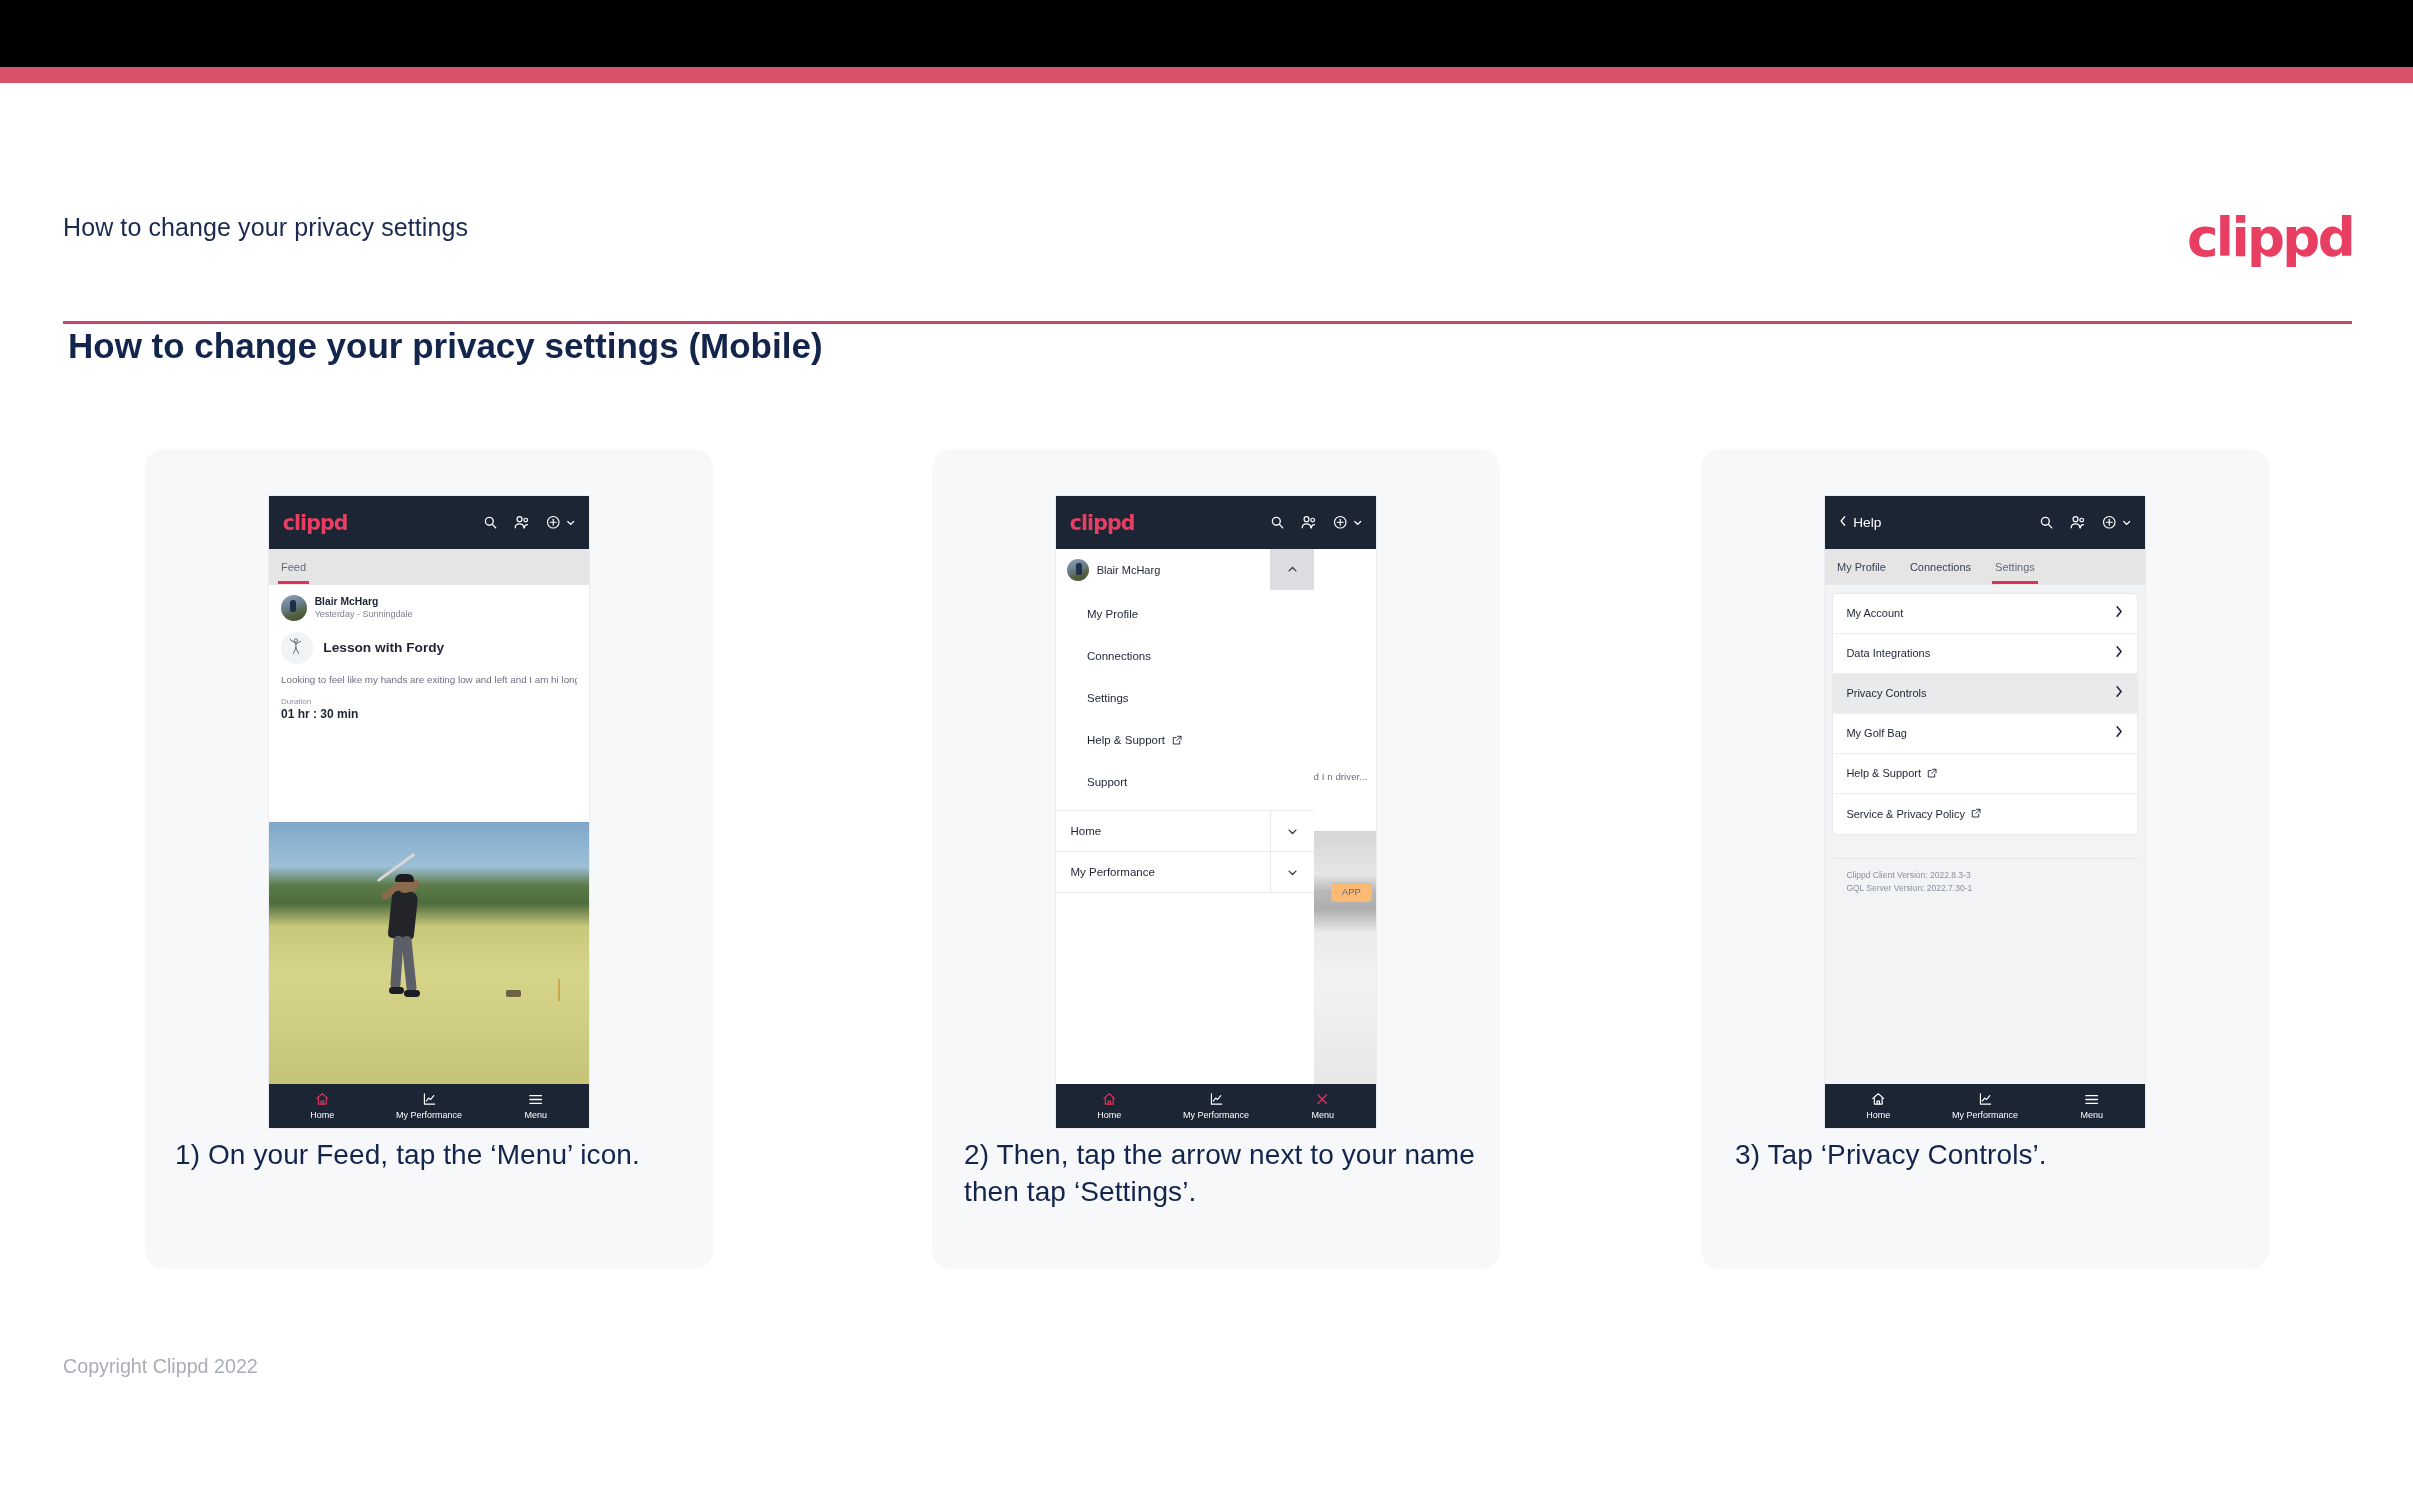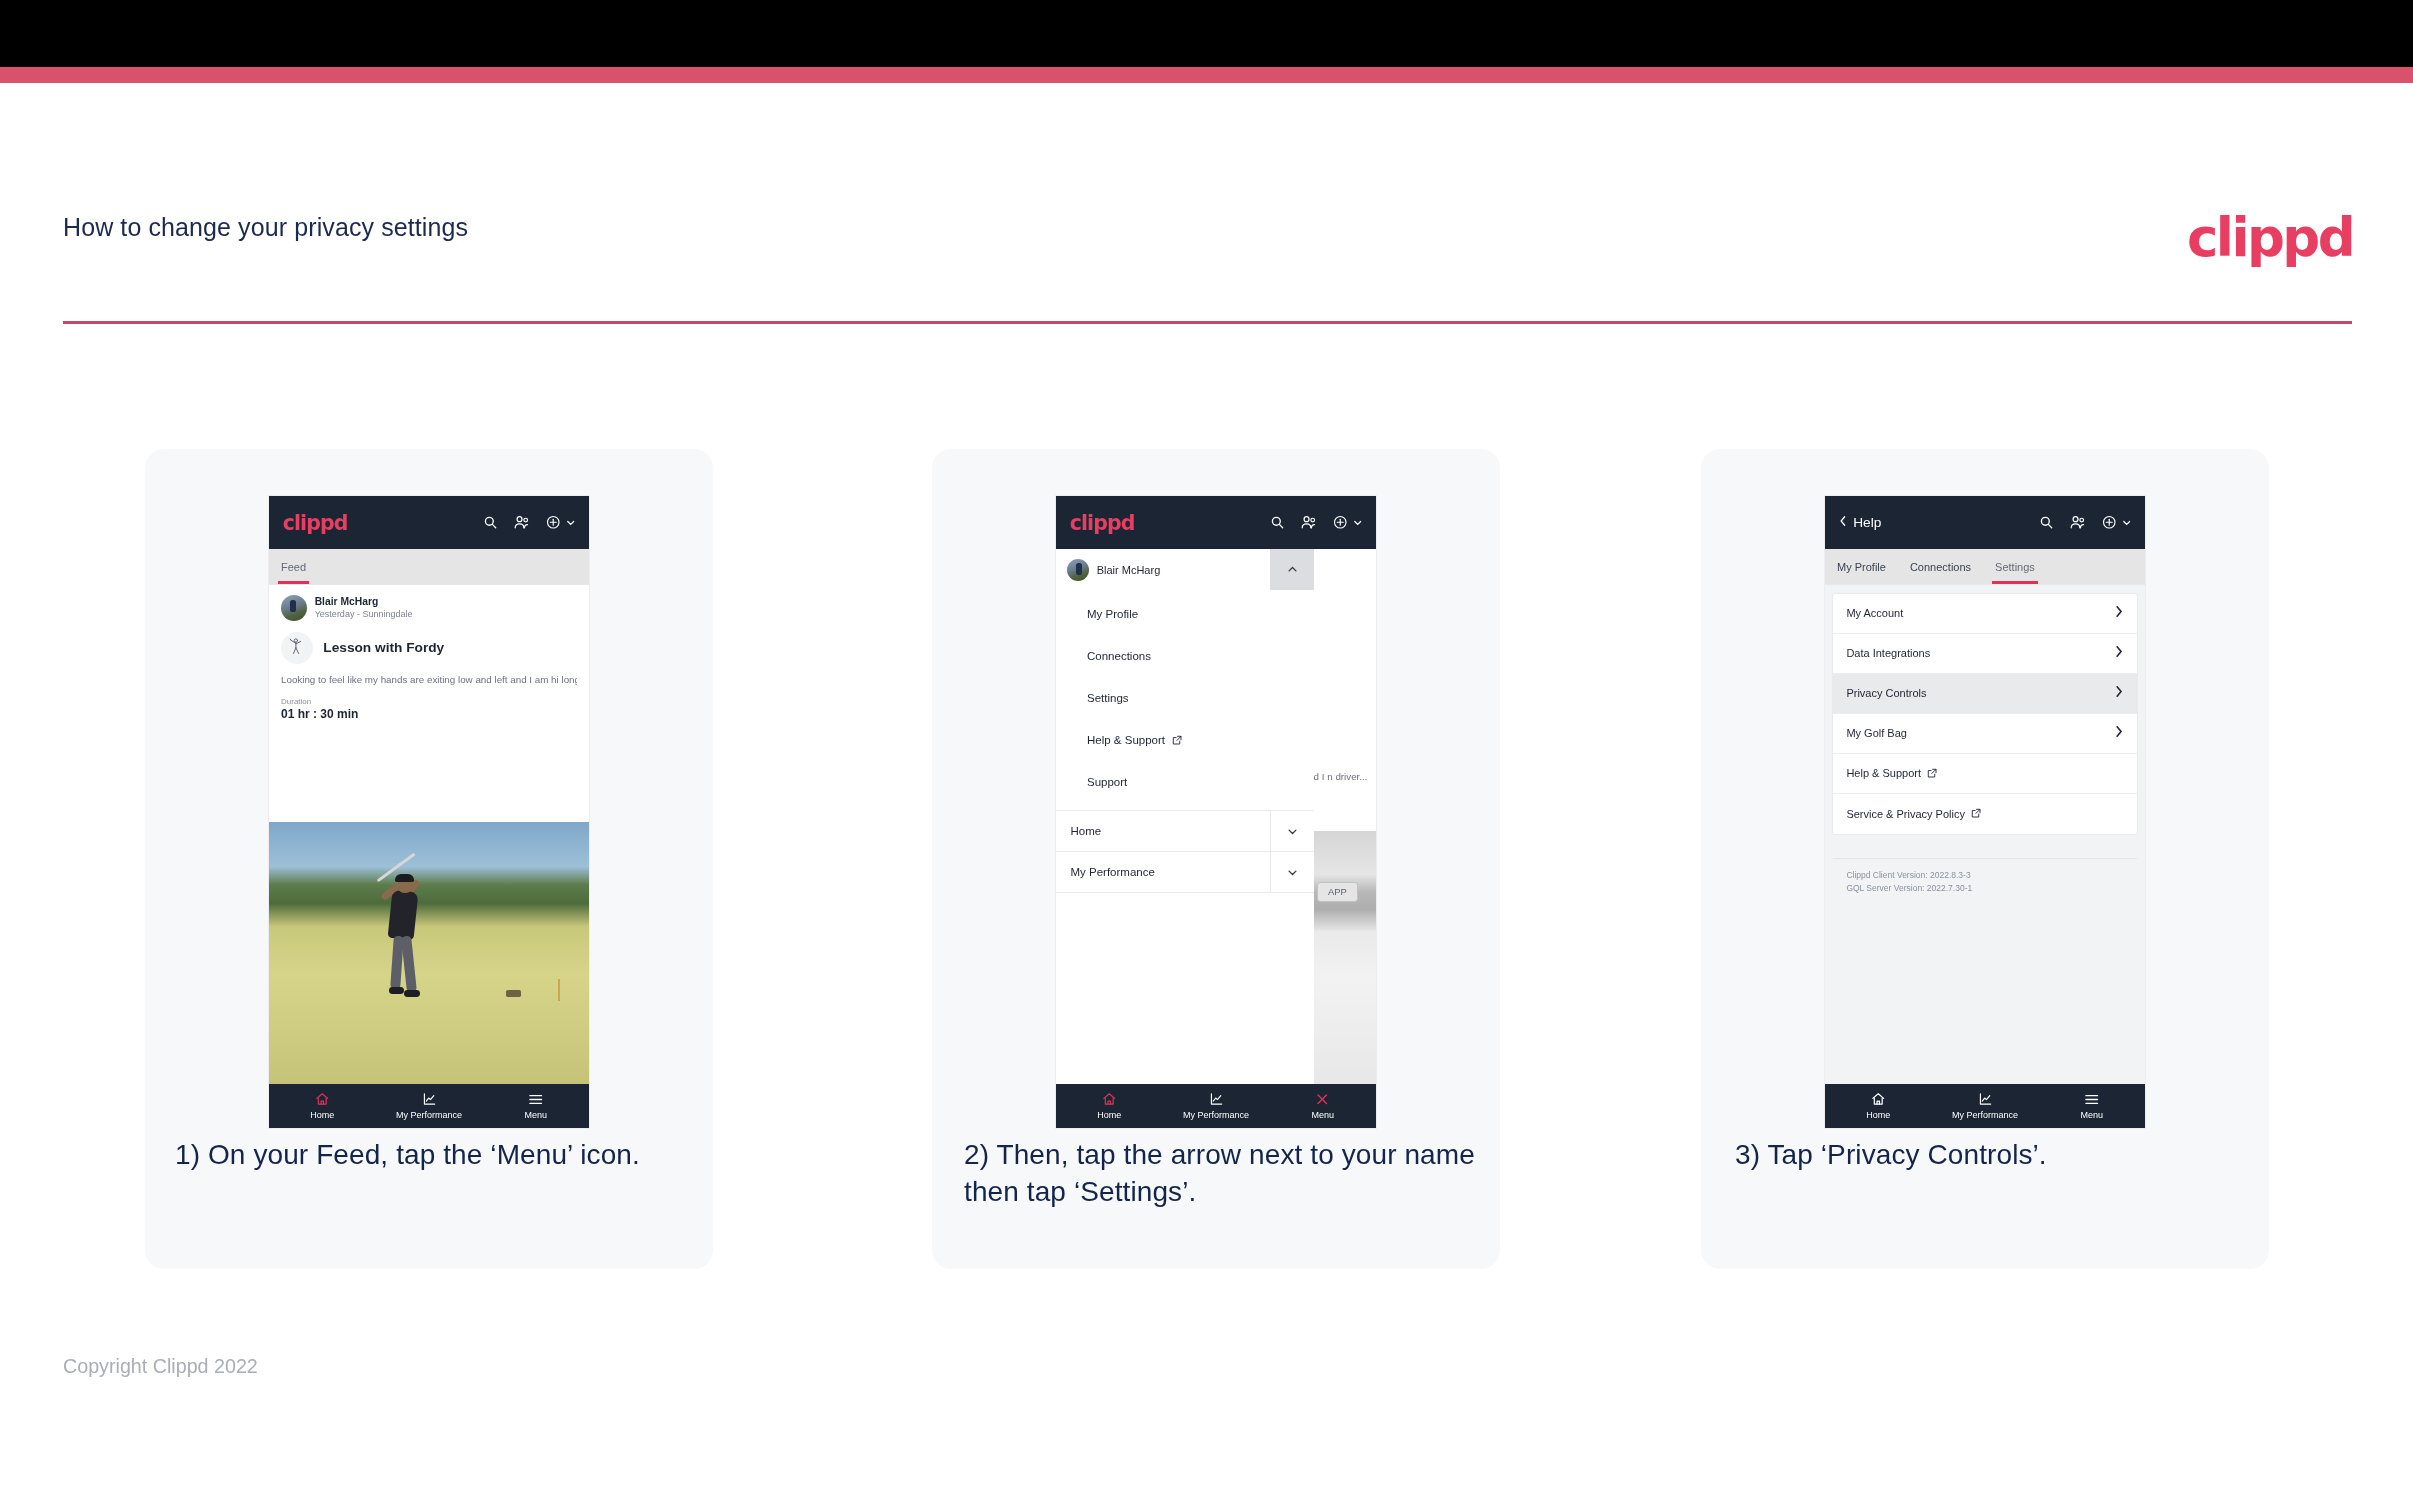--- a/index.html
+++ b/index.html
@@ -182,23 +182,23 @@
   .dim-content{
     position:absolute; left:0; right:0; top:0; bottom:0;
     filter:grayscale(1) brightness(1.12); opacity:.55;
   }
   .dim-content .photo{ top:282px; bottom:0; }
   .dim-text{
     position:absolute; right:8.5px; top:220px; text-align:right;
     font-size:9.8px; color:#6a7183; line-height:1.6;
   }
   .app-chip{
-    position:absolute; right:18px; top:333px;
+    position:absolute; right:4px; top:333px;
     border:0.9px solid #b9c6c5; border-radius:3.4px; padding:3.4px 10.3px;
-    font-size:9.4px; color:#5c6373; background:#e5e5e5;
+    font-size:9.4px; color:#5c6373; background:#fdba74;
   }
   .menu-panel {
     position:absolute; left:0; top:53px; width:258px; bottom:44px;
     background:#ffffff; z-index:5;
   }
   .menu-user {
     display:flex; align-items:center; height:41px; padding-left:11px;
     position:relative;
   }
   .menu-user .avatar { width:22px; height:22px; }
@@ -269,20 +269,21 @@
   <div class="topbar-black"></div>
   <div class="topbar-pink"></div>
 
   <div class="header">
     <div class="header-title">How to change your privacy settings</div>
     <div class="brand-logo">clippd</div>
     <div class="header-rule"></div>
   </div>
 
   <div class="main-heading">
+    <h1>How to change your privacy settings (Mobile)</h1>
   </div>
 
   <div class="cards">
 
     <div class="card c1">
       <div class="phone">
 
         <div class="appbar">
           <div class="logo">clippd</div>
           <div class="actions">

